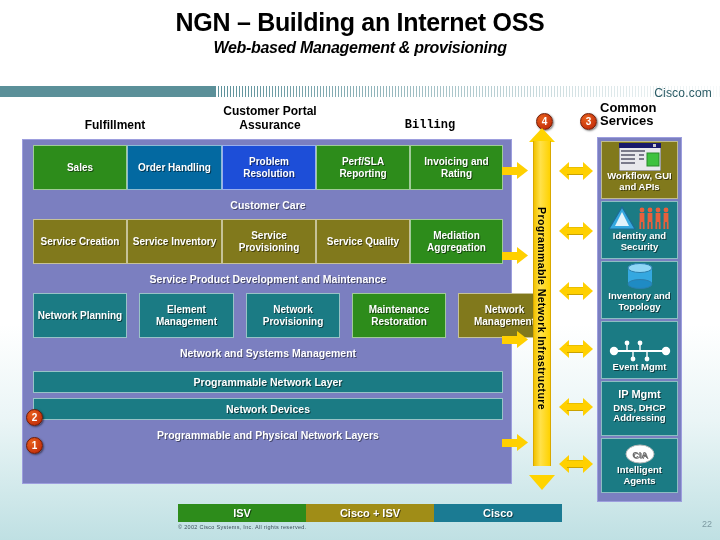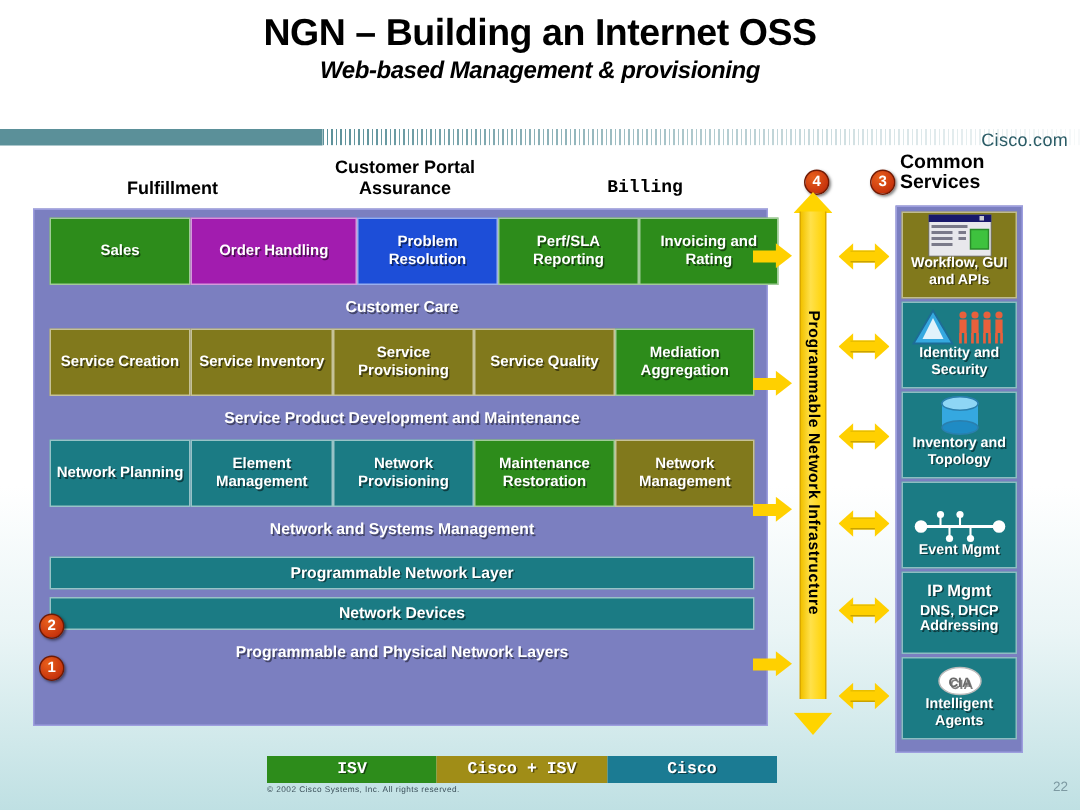--- a/index.html
+++ b/index.html
@@ -153,21 +153,21 @@
     color: #ffffff; font-size: 9.5px; font-weight: bold; text-align: center;
     line-height: 1.1; border: 1px solid rgba(255,255,255,0.5);
     text-shadow: 1px 1px 0 rgba(0,0,0,0.5); margin-bottom: 2px;
     padding-bottom: 6px; overflow: hidden;
   }
   .cs-teal { background: #1b7b84; }
   .cs-olive { background: #81791c; }
   .cs-icon { flex: 0 0 auto; display: flex; align-items: center; justify-content: center; }
 
   
-  #legend { position: absolute; left: 178px; top: 504px; width: 340px; height: 18px; display: flex; font-family: Liberation Mono, monospace; }
+  #legend { position: absolute; left: 178px; top: 504px; width: 384px; height: 18px; display: flex; }
   .legend-cell {
     flex: 1 1 0; display: flex; align-items: center; justify-content: center;
     color: #ffffff; font-size: 11px; font-weight: bold;
     text-shadow: 1px 1px 0 rgba(0,0,0,0.5);
   }
   #copyright {
     position: absolute; left: 178px; top: 524px;
     font-size: 5.5px; color: #3a4f58; letter-spacing: 0.3px;
   }
   #slide-number {
@@ -191,39 +191,39 @@
 
 <div class="col-head" id="hdr-customer-portal">Customer Portal</div>
 <div class="col-head" id="hdr-fulfillment">Fulfillment</div>
 <div class="col-head" id="hdr-assurance">Assurance</div>
 <div class="col-head" id="hdr-billing">Billing</div>
 
 <div id="matrix">
 
   <div class="boxrow" style="top:5px; height:45px;">
     <div class="cell c-green" style="width: 94px; background: rgb(45, 140, 27);">Sales</div>
-    <div class="cell c-green" style="width: 111px; background: #a21caf;">Order Handling</div>
+    <div class="cell c-green" style="width: 95px; background: #0369a1;">Order Handling</div>
     <div class="cell c-green" style="width: 94px; background: #1d4ed8;">Problem Resolution</div>
     <div class="cell c-green" style="width: 94px; background: rgb(45, 140, 27);">Perf/SLA Reporting</div>
     <div class="cell c-green" style="width: 93px; background: rgb(45, 140, 27);">Invoicing and Rating</div>
   </div>
 
   <div class="band" style="top:54px; height:22px;">Customer Care</div>
 
   <div class="boxrow" style="top:79px; height:45px;">
     <div class="cell c-olive" style="width: 94px; background: rgb(129, 121, 28);">Service Creation</div>
     <div class="cell c-olive" style="width: 95px; background: rgb(129, 121, 28);">Service Inventory</div>
     <div class="cell c-olive" style="width: 94px; background: rgb(129, 121, 28);">Service Provisioning</div>
     <div class="cell c-olive" style="width: 94px; background: rgb(129, 121, 28);">Service Quality</div>
     <div class="cell c-green" style="width: 93px; background: rgb(45, 140, 27);">Mediation Aggregation</div>
   </div>
 
   <div class="band" style="top:128px; height:22px;">Service Product Development and Maintenance</div>
 
-  <div class="boxrow" style="top:153px; height:45px;">
+  <div class="boxrow" style="top:153px; height:45px;gap:12px;">
     <div class="cell c-teal" style="width: 94px; background: rgb(27, 123, 132);">Network Planning</div>
     <div class="cell c-teal" style="width: 95px; background: rgb(27, 123, 132);">Element Management</div>
     <div class="cell c-teal" style="width: 94px; background: rgb(27, 123, 132);">Network Provisioning</div>
     <div class="cell c-green" style="width: 94px; background: rgb(45, 140, 27);">Maintenance Restoration</div>
     <div class="cell c-olive" style="width: 93px; background: rgb(129, 121, 28);">Network Management</div>
   </div>
 
   <div class="band" style="top:202px; height:22px;">Network and Systems Management</div>
 
   <div class="widebar c-teal" style="top:231px; height:22px;">Programmable Network Layer</div>
@@ -339,21 +339,21 @@
           <circle cx="58" cy="5" r="2.4"></circle>
             <rect x="55.6" y="8" width="4.8" height="9"></rect>
           <rect x="55.4" y="17" width="1.8" height="7"></rect>
             <rect x="58.8" y="17" width="1.8" height="7"></rect>
         </g>
       </svg>
     </div>
     <div>Identity and Security</div>
   </div>
 
-  <div class="cs-item cs-teal" style="height:58px;">
+  <div class="cs-item cs-teal" style="height:58px;justify-content:space-between;">
     <div class="cs-icon">
       <svg width="30" height="28" viewBox="0 0 30 28">
         <ellipse cx="15" cy="6" rx="12" ry="4.5" fill="#6fc6ee" stroke="#2a7fae"></ellipse>
         <rect x="3" y="6" width="24" height="16" fill="#35a8e0"></rect>
         <ellipse cx="15" cy="22" rx="12" ry="4.5" fill="#1f8bc4" stroke="#2a7fae"></ellipse>
         <ellipse cx="15" cy="6" rx="12" ry="4.5" fill="#8ed6f5" stroke="#2a7fae"></ellipse>
       </svg>
     </div>
     <div>Inventory and Topology</div>
   </div>

